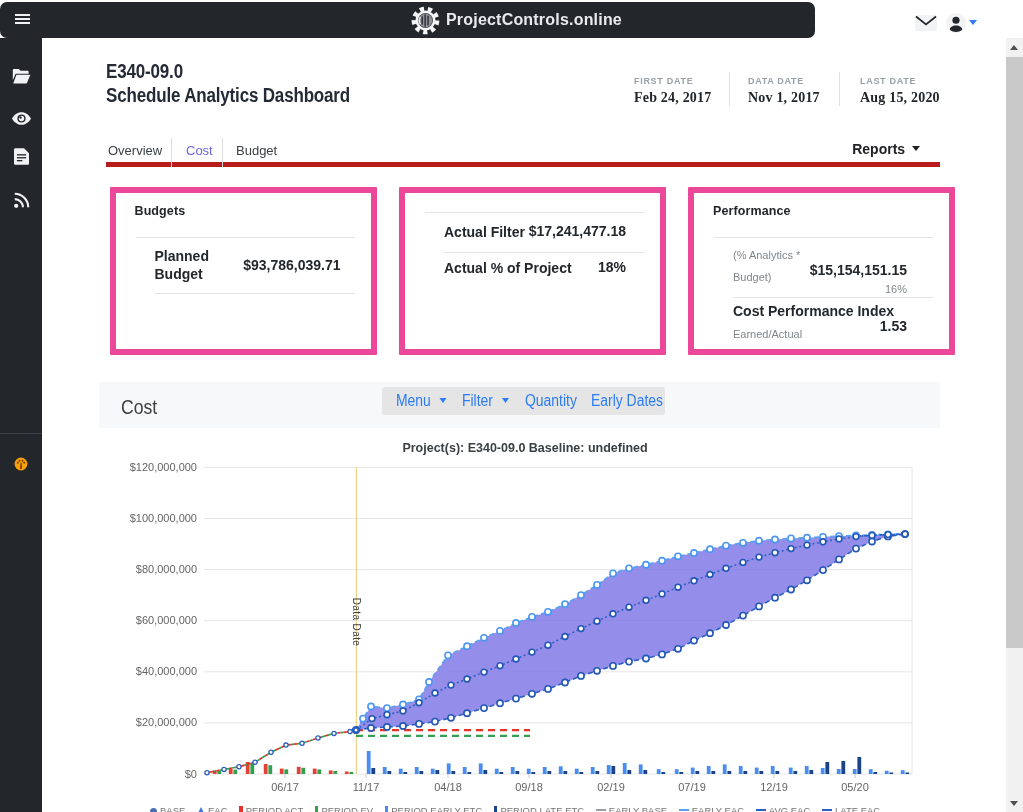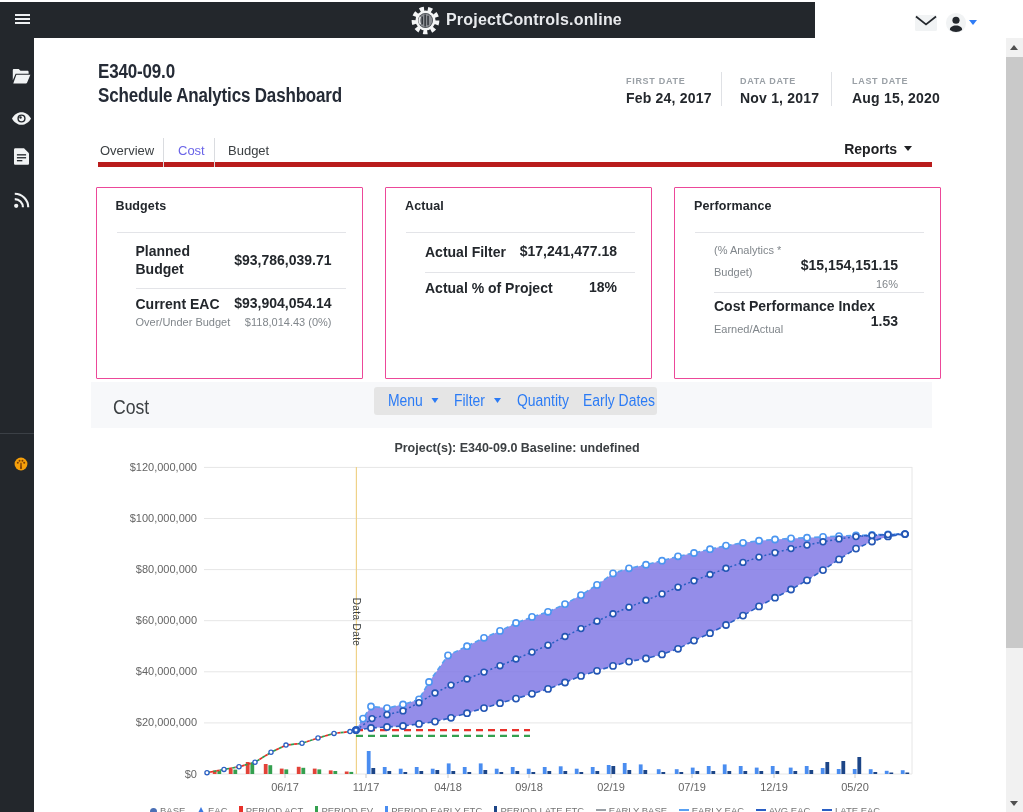--- a/index.html
+++ b/index.html
@@ -1,37 +1,37 @@
 <!DOCTYPE html>
 <html><head>
 <meta charset="utf-8">
 <style>
 * { margin:0; padding:0; box-sizing:border-box; }
 html,body { width:1023px; height:812px; overflow:hidden; background:#fff;
   font-family:"Liberation Sans", sans-serif; }
 .abs { position:absolute; }
-#topbar { position:absolute; left:0; top:2px; width:815px; height:35.5px; background:#23272c; }
+#topbar { position:absolute; left:0; top:2px; width:815px; height:35.5px; background:#23272c;border-radius:7px; }
 #hamb { position:absolute; left:15px; top:12px; width:15px; }
 #hamb div { height:2px; background:#eef0f2; margin-bottom:2.2px; }
 #brand { position:absolute; left:446px; top:9px; color:#e8eaed; font-size:16px; font-weight:bold; letter-spacing:.2px; }
 #sidebar { position:absolute; left:0; top:37.5px; width:42px; height:774.5px; background:#23272c; }
 #sidebar .divider { position:absolute; left:0; top:395px; width:42px; height:1px; background:#3b4046; }
 #sbar { position:absolute; left:1006px; top:37.5px; width:17px; height:774.5px; background:#f1f1f1; }
 #sbar .thumb { position:absolute; left:0; top:19.5px; width:17px; height:591px; background:#c9c9c9; }
 .sarrow { position:absolute; left:4px; width:0; height:0; border-left:4.5px solid transparent; border-right:4.5px solid transparent; }
-#content { position:absolute; left:34px; top:37.5px; width:964px; height:774.5px; background:#fff;padding-left:25px; }
+#content { position:absolute; left:42px; top:37.5px; width:964px; height:774.5px; background:#fff;padding-left:25px; }
 h1 { font-size:20px; line-height:24px; color:#252b36; font-weight:bold; letter-spacing:-.2px; transform:scaleX(.85); transform-origin:0 0; white-space:nowrap; }
 .dlabel { font-size:9px; color:#9aa0a6; font-weight:bold; letter-spacing:.7px; }
-.dval { font-size:14px; color:#23272c; font-weight:bold; margin-top:4px; letter-spacing:.2px; }
+.dval { font-size:14px; color:#23272c; font-weight:bold; margin-top:4px; letter-spacing:.2px;font-family:Liberation Serif, serif; }
 .dsep { position:absolute; top:34px; width:1px; height:34px; background:#dfe1e5; }
 #tabs { position:absolute; left:64px; top:100px; width:834px; height:29px; border-bottom:5px solid #b91c1c; }
 .tab { position:absolute; top:5px; font-size:13px; color:#3c4043; }
 .tabsep { position:absolute; top:0; width:1px; height:29px; background:#dadce0; }
 #reports { position:absolute; right:20px; top:3px; font-size:14px; color:#202124; font-weight:bold; }
-.card { position:absolute; top:149.5px; width:267px; height:192px; border:1px solid #ec4899; background:#fff; border-radius:1px; }
+.card { position:absolute; top:149.5px; width:267px; height:168px; border:6px solid #ec4899; background:#fff; border-radius:1px;margin-left:6px; }
 .card h3 { font-size:12.5px; color:#23272c; margin:11px 0 0 19px; letter-spacing:.1px;}
 .card .rule { height:1px; background:#e3e4e8; margin:19px 16px 0 20px; }
 .row { position:relative; margin:0 16px 0 39px; }
 .rlabel { font-size:14px; font-weight:bold; color:#23272c; line-height:18px; }
 .rsub { font-size:11px; color:#80868b; }
 .rval { position:absolute; right:0; font-size:14px; font-weight:bold; color:#23272c; }
 .rvsub { position:absolute; right:0; font-size:11px; color:#80868b; }
 #costbar { position:absolute; left:57px; top:344.5px; width:841px; height:46px; background:#f7f8fa; }
 #costbar .title { position:absolute; left:22px; top:13px; font-size:21px; color:#3c4043; transform:scaleX(.84); transform-origin:0 0; }
 #btnbar { position:absolute; left:283px; top:4.5px; width:283px; height:28px; background:#e5e5e5; border-radius:3px; }
@@ -141,29 +141,22 @@
     <div id="reports">Reports <span class="caret" style="border-top-color:#202124;margin-left:3px"></span></div>
   </div>
   <div class="card" style="left:61.5px">
     <h3>Budgets</h3>
     <div class="rule"></div>
     <div class="row" style="margin-top:9px">
         <div class="rlabel">Planned<br>Budget</div>
         <div class="rval" style="top:10px;right:14px">$93,786,039.71</div>
       </div>
     <div class="rule" style="margin-left:39px;margin-top:10px"></div>
-    <div class="row" style="margin-top:6px">
-        <div class="rlabel">Current EAC</div>
-        <div class="rval" style="top:0;right:14px">$93,904,054.14</div>
-    <div class="rsub" style="margin-top:3px">Over/Under Budget</div>
-        <div class="rvsub" style="top:21px;right:14px">$118,014.43 (0%)</div>
-      </div>
   </div>
   <div class="card" style="left:351px">
-    <h3>Actual</h3>
     <div class="rule"></div>
     <div class="row" style="margin-top:10px">
         <div class="rlabel">Actual Filter</div>
         <div class="rval" style="top:0;right:18px">$17,241,477.18</div>
       </div>
     <div class="rule" style="margin-left:39px;margin-top:11px"></div>
     <div class="row" style="margin-top:6px">
         <div class="rlabel">Actual % of Project</div>
         <div class="rval" style="top:0;right:18px">18%</div>
       </div>

